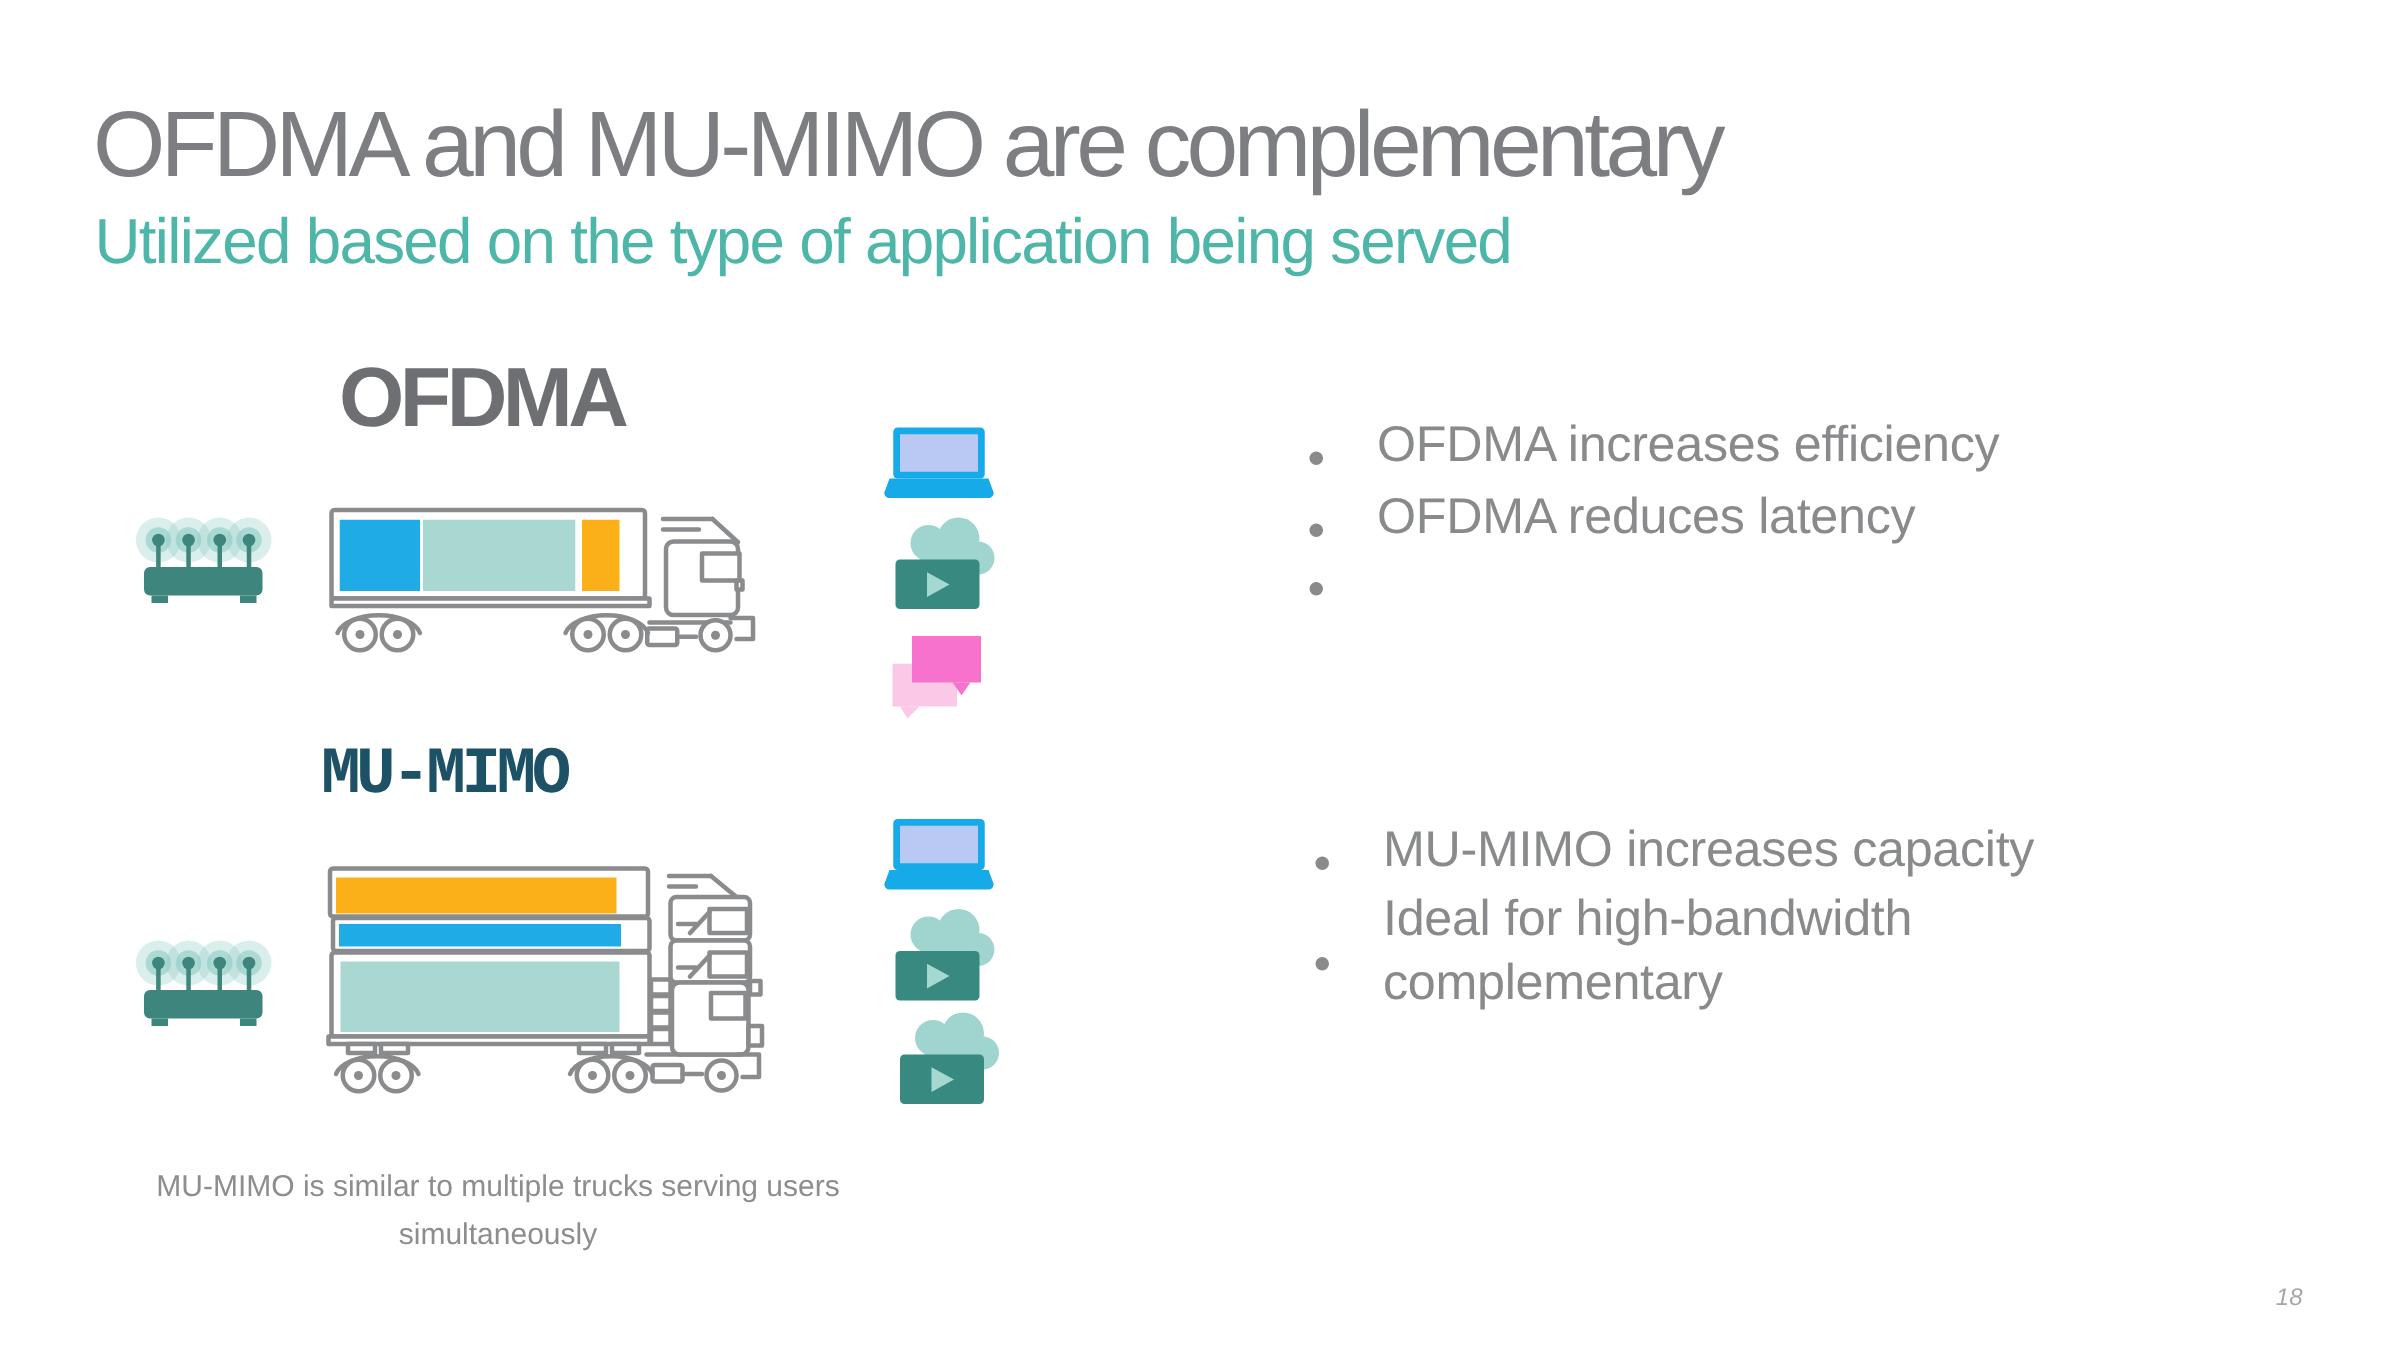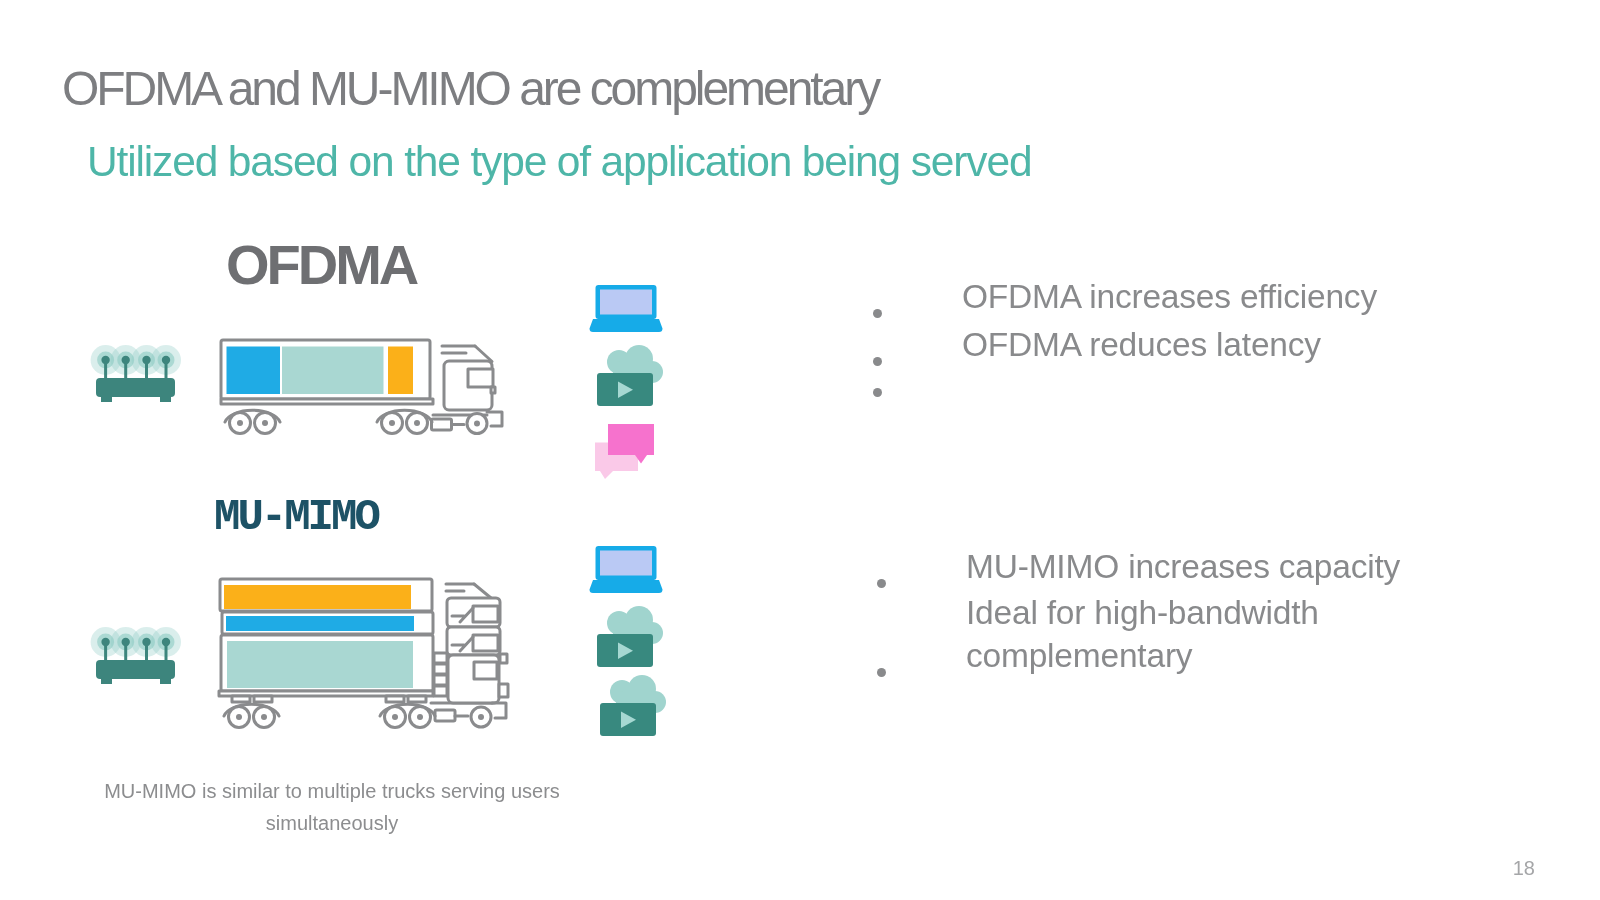--- a/index.html
+++ b/index.html
@@ -1,44 +1,44 @@
 <!DOCTYPE html>
 <html style="--c-title: #7d7e81; --c-subtitle: #4eb6a8; --c-h-ofdma: #6e6f72; --c-h-mumimo: #1d5266; --c-bullet: #898a8c; --c-caption: #8c8d8f; --c-pagenum: #a5a6a8; --c-truck: #8a8b8d; --c-block-blue: #1fabe5; --c-block-teal: #a9d7d2; --c-block-orange: #fbb019; --c-router: #3d857d; --c-halo: #8eccc4; --c-cloud: #a0d4ce; --c-player: #38897f; --c-play: #a6d8d2; --c-laptop: #16abe8; --c-screen: #bac9f4; --c-pink: #f672cd; --c-pink-light: #fac9e8;"><head>
 <meta charset="utf-8">
 <style>
   * { margin:0; padding:0; box-sizing:border-box; }
   html,body { width:1600px; height:900px; background:#ffffff; overflow:hidden; }
   body { font-family:"Liberation Sans", sans-serif; position:relative; }
   .slide { position:absolute; left:0; top:0; width:1600px; height:900px; background:#ffffff; }
 
-  .title { position:absolute; left:62px; top:60px; font-size:48px; line-height:1.2;
+  .title { position:absolute; left:62px; top:60px; font-size:62px; line-height:1.2;
            letter-spacing:-3.05px; color:var(--c-title); font-weight:400; white-space:nowrap; }
   .subtitle { position:absolute; left:63px; top:136px; font-size:42.5px; line-height:1.2;
-              letter-spacing:-1.15px; color:var(--c-subtitle); font-weight:400; white-space:nowrap;margin-left:24px; }
+              letter-spacing:-1.15px; color:var(--c-subtitle); font-weight:400; white-space:nowrap; }
 
   .h-ofdma { position:absolute; left:226px; top:231px; font-size:56px; font-weight:700;
              line-height:1.2; letter-spacing:-3px; color:var(--c-h-ofdma); }
   .h-mumimo { position:absolute; left:214px; top:491px; font-size:44px; font-weight:700;
               line-height:1.2; letter-spacing:-3px; color:var(--c-h-mumimo);font-family:Liberation Mono, monospace; }
 
   .bullets { position:absolute; list-style:none; width:588px; }
   .bullets-ofdma { left:873px; top:275px; }
   .bullets-ofdma .bullet { margin-bottom:5px; }
   .bullets-mumimo { left:877px; top:545px; }
   .bullets-mumimo .bullet { margin-bottom:3px; }
-  .bullet { display:flex; align-items:flex-end;gap:44px; }
+  .bullet { display:flex; align-items:center; }
   .bullet .dot { flex:0 0 9px; width:9px; height:9px; border-radius:50%;
                  background:var(--c-bullet); margin-top:17px; margin-right:36px; }
   .bullet .btext { font-size:33.5px; line-height:43px; letter-spacing:-0.2px; color:var(--c-bullet); }
 
   .caption { position:absolute; left:92px; top:775px; width:480px; text-align:center;
              font-size:20px; line-height:32px; letter-spacing:0px; color:var(--c-caption); }
 
   .pagenum { position:absolute; left:1491px; top:856px; width:44px; text-align:right;
-             font-size:20px; line-height:1.2; color:var(--c-pagenum); }
+             font-size:16px; line-height:1.2; color:var(--c-pagenum);font-style:italic; }
 
   .abs { position:absolute; }
 
   
   .st  { fill:none; stroke:var(--c-truck); stroke-width:3; stroke-linecap:round; stroke-linejoin:round; }
   .stw { fill:#ffffff; stroke:var(--c-truck); stroke-width:3; stroke-linejoin:round; }
   .std { fill:var(--c-truck); stroke:none; }
   .f-blue   { fill:var(--c-block-blue); }
   .f-teal   { fill:var(--c-block-teal); }
   .f-orange { fill:var(--c-block-orange); }

